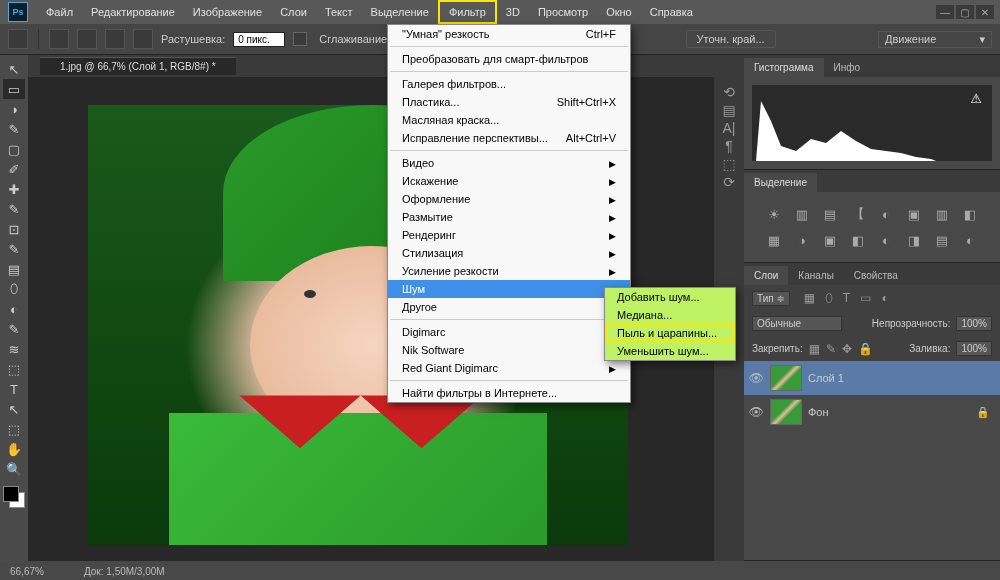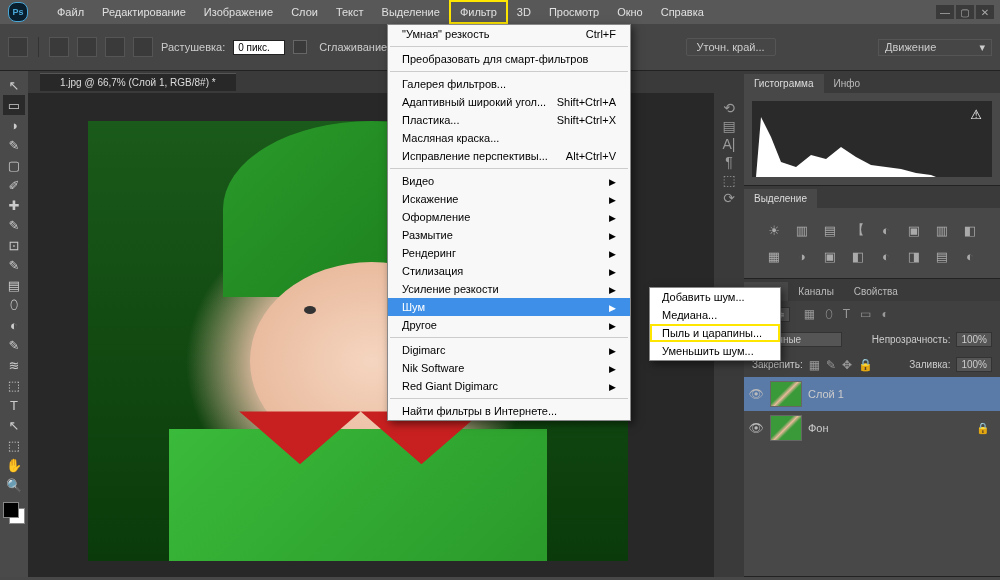--- a/index.html
+++ b/index.html
@@ -1,22 +1,22 @@
 <!DOCTYPE html>
 <html><head>
 <meta charset="utf-8">
 <style>
 html,body{margin:0;padding:0;width:1000px;height:580px;overflow:hidden;background:#282828;font-family:Tahoma,Arial,sans-serif;font-size:11px;color:#ccc}
 .menubar{height:24px;background:#585858;display:flex;align-items:center;padding-left:8px;position:relative;z-index:10}
-.ps-icon{width:18px;height:18px;background:#0a1f2e;border:1px solid #4aa8d8;border-radius:8px;margin-right:20px;display:flex;align-items:center;justify-content:center;font-size:9px;font-weight:bold;color:#4aa8d8}
+.ps-icon{width:18px;height:18px;background:#0a1f2e;border:1px solid #4aa8d8;border-radius:0;margin-right:9px;display:flex;align-items:center;justify-content:center;font-size:9px;font-weight:bold;color:#4aa8d8}
 .menu-item{padding:4px 9px;cursor:pointer;color:#e0e0e0}
 .menu-item.hl{border:2px solid #ffe600;background:#585858}
 .win-btns{margin-left:auto;display:flex;gap:2px;padding-right:6px}
 .win-btn{width:18px;height:14px;background:#3a3a3a;display:flex;align-items:center;justify-content:center;color:#aaa;font-size:10px}
-.optbar{height:30px;background:#454545;border-bottom:1px solid #222;display:flex;align-items:center;padding:8px 8px;gap:8px}
+.optbar{height:30px;background:#454545;border-bottom:1px solid #222;display:flex;align-items:center;padding:0 8px;gap:8px}
 .opt-icon{width:18px;height:18px;border:1px solid #555;display:inline-block;background:#3a3a3a}
 .opt-sep{width:1px;height:20px;background:#333;margin:0 2px}
 .opt-label{color:#ccc;font-size:11px}
 .opt-input{background:#fff;border:1px solid #222;padding:1px 4px;font-size:10px;color:#000;width:42px}
 .opt-check{display:flex;align-items:center;gap:12px}
 .checkbox{width:12px;height:12px;border:1px solid #666;background:#3a3a3a}
 .opt-btn{background:#464646;border:1px solid #555;padding:2px 10px;color:#ccc;font-size:11px;border-radius:2px}
 .opt-select{background:#464646;border:1px solid #555;padding:1px 6px;color:#ccc;font-size:11px;min-width:100px;display:flex;justify-content:space-between;align-items:center}
 .workspace{display:flex;height:calc(100% - 24px - 30px - 20px)}
 .toolbox{width:28px;background:#4a4a4a;display:flex;flex-direction:column;align-items:center;padding-top:4px;gap:3px}
@@ -35,21 +35,21 @@
 .eye{position:absolute;width:12px;height:8px;background:#333;border-radius:50%}
 .eye.l{top:42%;left:40%}
 .eye.r{top:42%;left:56%}
 .collar{position:absolute;bottom:0;left:15%;width:70%;height:30%;background:linear-gradient(135deg,#3aba3a 0%,#2a9a2a 100%)}
 .collar-red{position:absolute;bottom:22%;left:28%;width:45%;height:12%;background:#c82020;clip-path:polygon(0 0,25% 100%,50% 0,75% 100%,100% 0)}
 .dropdown{position:absolute;top:24px;left:387px;width:242px;background:#f8f8f8;border:1px solid #888;box-shadow:3px 3px 8px rgba(0,0,0,0.5);z-index:100}
 .dd-row{padding:3px 14px;font-size:11px;color:#000;display:flex;justify-content:space-between;align-items:center;cursor:pointer}
 .dd-row.sel{background:#3d8fe8;color:#fff}
 .dd-sep{height:1px;background:#ccc;margin:3px 2px}
 .dd-arrow{font-size:9px}
-.submenu{position:absolute;top:287px;left:649px;width:130px;background:#ffffff;border:1px solid #888;box-shadow:3px 3px 8px rgba(0,0,0,0.5);z-index:101}
+.submenu{position:absolute;top:287px;left:604px;width:130px;background:#bef264;border:1px solid #888;box-shadow:3px 3px 8px rgba(0,0,0,0.5);z-index:101}
 .sm-row{padding:3px 12px;font-size:11px;color:#000}
 .sm-row.hl{border:2px solid #ffe600;padding:1px 10px}
 .right-dock{width:30px;background:#3a3a3a;display:flex;flex-direction:column;align-items:center;padding-top:28px;gap:18px}
 .dock-icon{width:20px;height:18px;display:flex;align-items:center;justify-content:center;color:#999;font-size:14px}
 .panels{width:256px;background:#484848;display:flex;flex-direction:column}
 .panel{border-bottom:1px solid #222}
 .panel-tabs{height:22px;background:#3a3a3a;display:flex;align-items:flex-end}
 .ptab{padding:4px 10px;font-size:10px;color:#bbb;background:#3a3a3a}
 .ptab.on{background:#484848;color:#ddd}
 .panel-body{padding:8px}
@@ -269,24 +269,20 @@
     <div class="dd-row">
       <span>Преобразовать для смарт-фильтров</span>
       <span></span>
     </div>
     <div class="dd-sep"></div>
     <div class="dd-row">
       <span>Галерея фильтров...</span>
       <span></span>
     </div>
     <div class="dd-row">
-      <span>Адаптивный широкий угол...</span>
-      <span>Shift+Ctrl+A</span>
-    </div>
-    <div class="dd-row">
       <span>Пластика...</span>
       <span>Shift+Ctrl+X</span>
     </div>
     <div class="dd-row">
       <span>Масляная краска...</span>
       <span></span>
     </div>
     <div class="dd-row">
       <span>Исправление перспективы...</span>
       <span>Alt+Ctrl+V</span>

